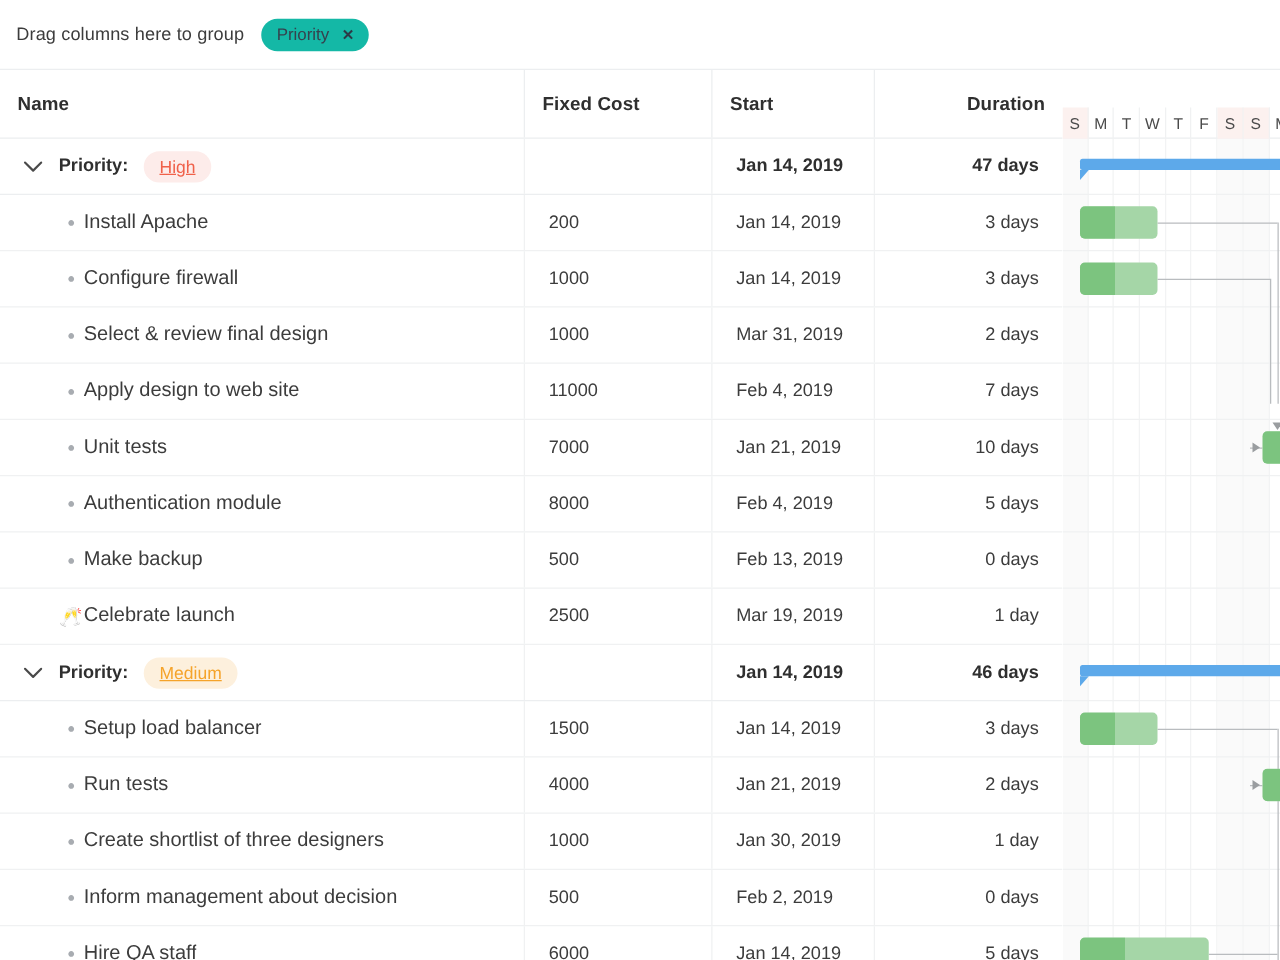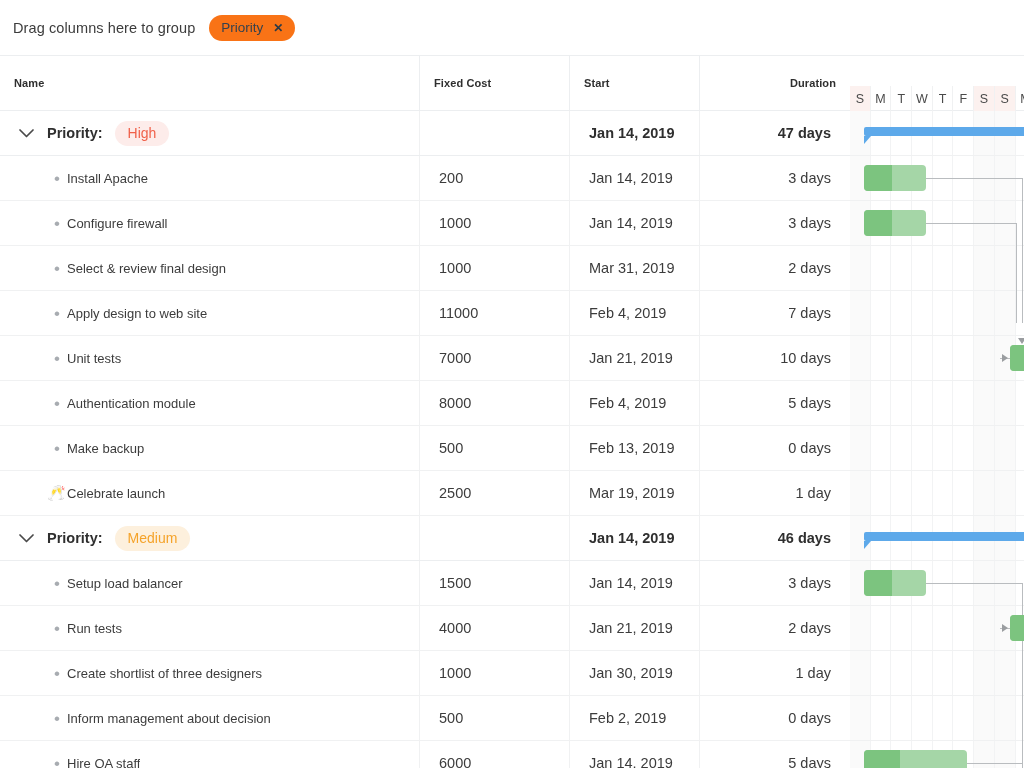--- a/index.html
+++ b/index.html
@@ -25,37 +25,37 @@
   }
   .group-hint { font-size: 14.5px; color: #3c3c3c; letter-spacing: .1px; }
   .group-chip {
     margin-left: 14px;
     height: 26px;
     display: inline-flex;
     align-items: center;
     gap: 10px;
     padding: 0 12px;
     border-radius: 13px;
-    background: #f97316;
+    background: #14b8a6;
     color: #35424e;
     font-size: 13.5px;
   }
   .chip-x { font-size: 12px; font-weight: 700; color: #2c3a46; cursor: pointer; line-height: 1; }
 
   
   .body-split { display: flex; height: 712px; }
 
   .grid-pane { width: 850px; flex: 0 0 850px; position: relative; background: #fff; }
   .chart-pane { flex: 1 1 auto; position: relative; overflow: hidden; background: #fff; }
 
   
   .grid-head { display: flex; height: 55px; border-bottom: 1px solid #eceef0; }
   .hcell {
     display: flex; align-items: center;
-    font-size: 11px; font-weight: 700; color: #2f2f2f;
+    font-size: 15px; font-weight: 700; color: #2f2f2f;
     border-right: 1px solid #eceef0;
     padding: 0 14px;
     letter-spacing: .1px;
   }
   .hcell.name { width: 420px; }
   .hcell.cost { width: 150px; }
   .hcell.start { width: 130px; }
   .hcell.dur   { width: 150px; justify-content: flex-end; border-right: none; }
 
   
@@ -75,30 +75,30 @@
   .cell.dur   { width: 150px; justify-content: flex-end; border-right: none; }
   .row.group .cell { font-weight: 700; color: #2f2f2f; }
 
   
   .chev { width: 26px; display: flex; align-items: center; justify-content: center; flex: 0 0 26px; cursor: pointer; }
   .chev svg { display: block; }
   .glabel { margin-left: 8px; font-weight: 700; font-size: 14.5px; color: #2f2f2f; }
   .badge {
     margin-left: 12px; height: 25px; padding: 0 13px;
     display: inline-flex; align-items: center;
-    border-radius: 13px; font-size: 14px; font-weight: 400;
+    border-radius: 13px; font-size: 14px; font-weight: 400; text-decoration: underline;
   }
   .badge.high   { background: #fdecea; color: #f0614a; }
   .badge.medium { background: #fdf0dd; color: #f5a32a; }
 
   .t-indent { width: 34px; flex: 0 0 34px; }
   .t-bullet { width: 20px; flex: 0 0 20px; display: flex; align-items: center; justify-content: center;
               color: #a8acb1; font-size: 17px; line-height: 1; }
   .t-icon   { width: 20px; flex: 0 0 20px; display: flex; align-items: center; justify-content: center; font-size: 15px; }
-  .t-name   { font-size: 13px; color: #3c3c3c; overflow: hidden; text-overflow: ellipsis; }
+  .t-name   { font-size: 16px; color: #3c3c3c; overflow: hidden; text-overflow: ellipsis; }
 
   
   .tl-head { height: 55px; position: relative; border-bottom: 1px solid #eceef0; }
   .tl-weeks { height: 30px; display: flex; }
   .tl-week {
     display: flex; align-items: center; justify-content: center;
     font-size: 14.5px; font-weight: 700; color: #2f2f2f;
     border-right: 1px solid #eceef0;
     white-space: nowrap; overflow: hidden; margin-top: 36px;
   }

